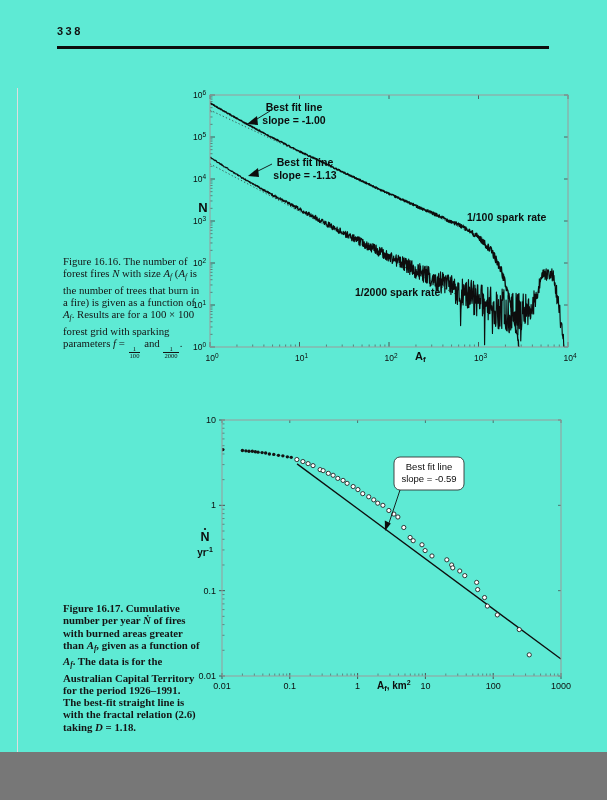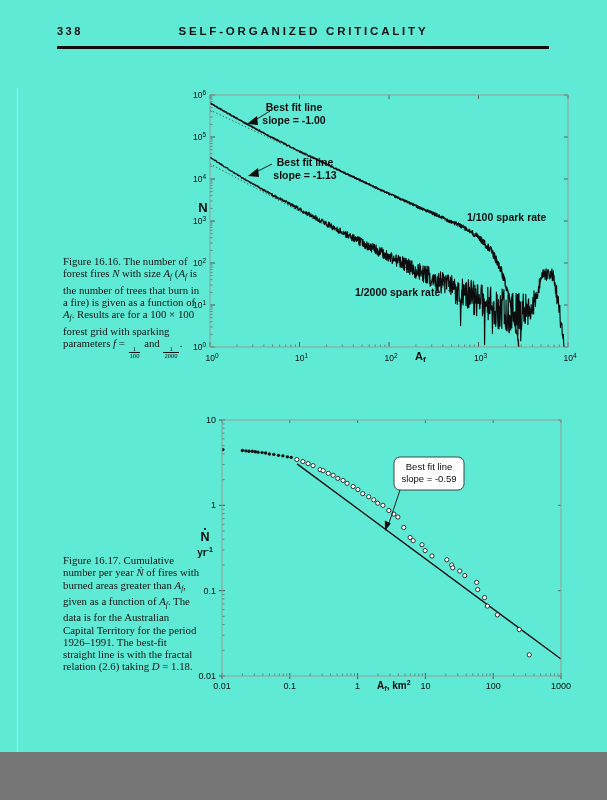--- a/index.html
+++ b/index.html
@@ -5,37 +5,36 @@
   html,body{margin:0;padding:0;background:#777;}
   .page{position:relative;width:607px;height:752px;background:#5eead4;overflow:hidden;
         font-family:"Liberation Sans",sans-serif;color:#111;}
   .page-number{position:absolute;left:57px;top:25px;font-size:11px;font-weight:bold;letter-spacing:2.5px;}
   .running-title{position:absolute;left:57px;right:57px;top:25px;text-align:center;
         font-size:11.5px;font-weight:bold;letter-spacing:2.8px;}
   .header-rule{position:absolute;left:57px;top:46px;width:492px;height:2.6px;background:#0d0d0d;}
   .caption{position:absolute;left:63px;width:137px;font-family:"Liberation Serif",serif;
         font-size:10.8px;line-height:12.3px;color:#141414;}
   #caption-1{top:255px;}
-  #caption-2{top:554px;}
+  #caption-2{top:602px;font-weight:bold;}
   .subs{font-size:0.68em;vertical-align:-0.28em;}
   .frac{display:inline-flex;flex-direction:column;align-items:center;vertical-align:-4px;
         font-size:6.6px;line-height:6.4px;margin:0 1px;}
   .frac .den{border-top:0.8px solid #141414;padding:0 1px;}
   #plot-layer{position:absolute;left:0;top:0;width:607px;height:800px;
         font-family:"Liberation Sans",sans-serif;}
   .scan-line-left{position:absolute;left:17px;top:88px;width:1px;height:672px;background:#dedede;}
   .scan-bar-bottom{position:absolute;left:0;top:764px;width:607px;height:31px;background:#000;}
   .scan-bar-notch{position:absolute;left:0;top:760px;width:34px;height:6px;background:#000;}
 </style>
 </head>
 <body>
 
 <div class="page">
   <span class="page-number">338</span>
-  <span class="running-title">SELF-ORGANIZED CRITICALITY</span>
   <div class="header-rule"></div>
 
   <svg id="plot-layer" width="607" height="800" viewBox="0 0 607 800">
       <defs>
         <clipPath id="clip1">
           <rect x="210" y="95" width="358" height="252"></rect>
         </clipPath>
         <clipPath id="clip2">
           <rect x="222" y="420" width="339" height="256"></rect>
         </clipPath>

